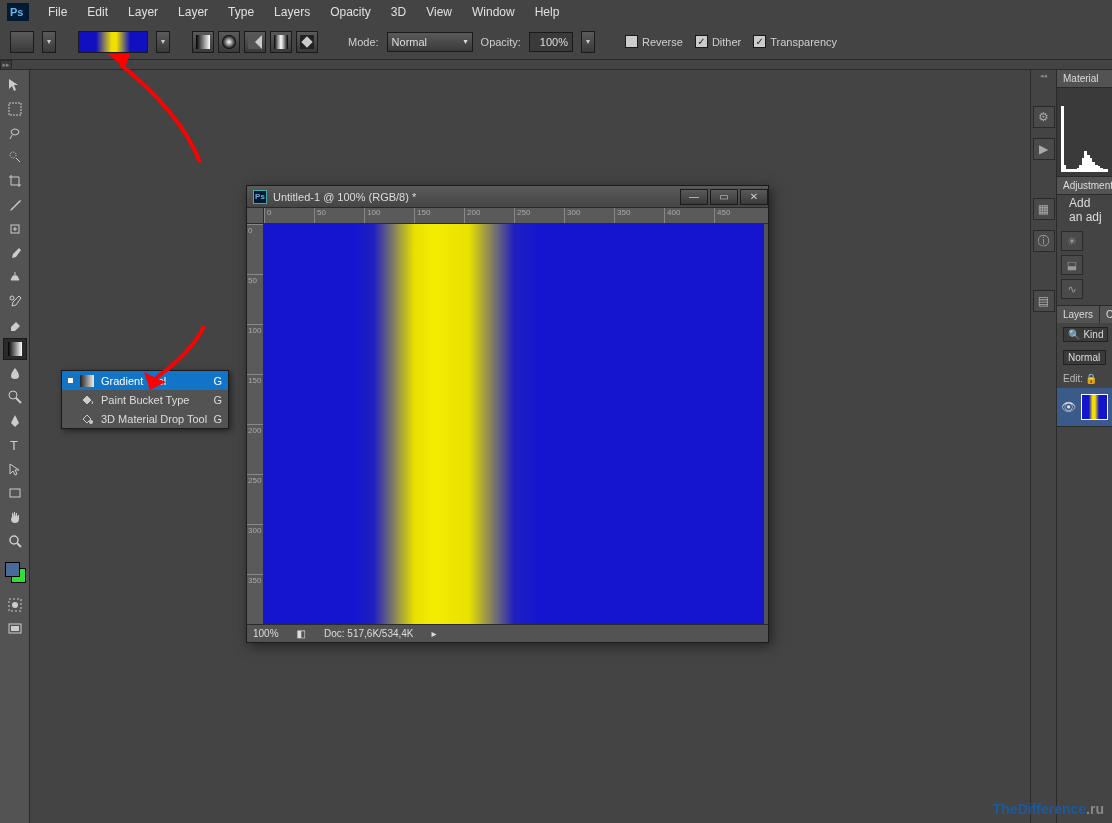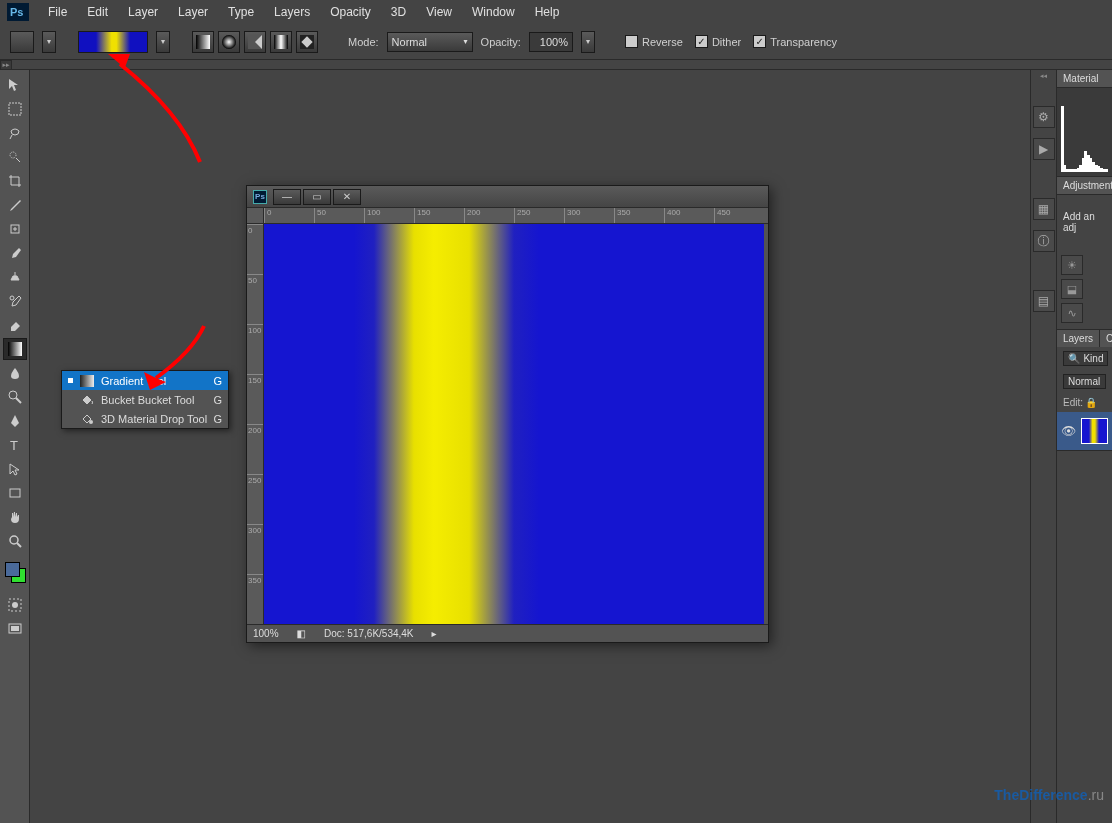--- a/index.html
+++ b/index.html
@@ -67,39 +67,39 @@
 .right-dock { width: 26px; background: #444; border-left: 1px solid #2a2a2a; display:flex; flex-direction:column; align-items:center; padding-top: 2px; gap: 10px;}
 .right-dock .nub2 { width:12px; height:8px; color:#888; font-size:7px; text-align:center;}
 .right-dock .dock-icon { width: 22px; height: 22px; background:#4a4a4a; border:1px solid #2a2a2a; display:flex;align-items:center;justify-content:center; color:#aaa; font-size:12px;}
 
 .right-panels { width: 56px; background: #444; border-left: 1px solid #2a2a2a; overflow:hidden;}
 .panel { border-bottom: 1px solid #2a2a2a;}
 .panel-tab { background:#535353; font-size:10px; color:#ddd; padding:3px 6px; border-bottom:1px solid #2a2a2a;}
 .histogram { height: 88px; background:#3a3a3a; padding:4px; position:relative;}
 .histo-bars { position:absolute; bottom:4px; left:4px; right:4px; height:70px; display:flex; align-items:flex-end;}
 .histo-bars span { flex:1; background:#fff; }
-.adjust-panel { padding: 16px 6px; font-size: 10px; color: #ddd;}
+.adjust-panel { padding: 1px 6px; font-size: 12px; color: #ddd; margin-left: 6px;}
 .adj-icons { display:flex;flex-wrap:wrap;gap:4px; padding:6px 4px;}
 .adj-icons div { width:22px;height:20px;background:#4a4a4a;border:1px solid #2a2a2a;display:flex;align-items:center;justify-content:center;color:#999;font-size:11px;}
 .layers-panel { font-size: 10px; color:#ddd;}
 .layers-header { display:flex; background:#535353;}
 .layers-header div { padding:3px 6px; border-right:1px solid #2a2a2a;}
 .layer-filter { padding:4px 6px; display:flex; align-items:center; gap:4px; background:#444;}
 .layer-filter .kind { flex:1; background:#3a3a3a; border:1px solid #222; padding:1px 4px; display:flex;align-items:center;gap:3px;}
 .layer-blend { padding: 4px 6px; background:#444;}
 .layer-lock { padding: 4px 6px; background:#444; font-size:10px; color:#bbb;}
 .layer-row { display:flex; align-items:center; height: 38px; background:#3a5a8a; padding:0 4px; gap:6px;}
 .layer-eye { width:14px; color:#ddd; font-size:12px;}
 .layer-thumb { width:30px; height:26px; background: linear-gradient(90deg,#1515d0 0%,#1515d0 28%,#f0e000 42%,#f0e000 52%,#1515d0 68%,#1515d0 100%); border:1px solid #fff;}
 
 
 .arrow { position:absolute; z-index: 100; pointer-events: none;}
 
 
-.watermark { position:absolute; right:8px; bottom:20px; font-size:14px; color:#888;}
+.watermark { position:absolute; right:8px; bottom:6px; font-size:14px; color:#888;font-weight:bold;}
 .watermark b { color:#1a5aa0;}
 </style>
 </head>
 <body>
 
 <div class="menubar">
   <div class="logo">
     <svg width="22" height="18" viewBox="0 0 22 18">
         <rect width="22" height="18" fill="#001a33"></rect>
         <text x="3" y="13" fill="#67b8e8" font-size="11" font-weight="bold" font-family="Arial">Ps</text>
@@ -351,39 +351,40 @@
         <span>Gradient Tool</span>
         <span class="fkey">G</span>
       </div>
       <div class="flyout-item">
         <div style="width:5px"></div>
         <div class="ficon">
             <svg width="14" height="12">
               <path d="M3 6 L7 2 L11 6 L7 10 Z M12 7 Q13 9 12 10" fill="#ccc" stroke="#ccc"></path>
             </svg>
           </div>
-        <span>Bucket Bucket Tool</span>
+        <span>Paint Bucket Type</span>
         <span class="fkey">G</span>
       </div>
       <div class="flyout-item">
         <div style="width:5px"></div>
         <div class="ficon">
             <svg width="14" height="12">
               <path d="M3 6 L7 2 L11 6 L7 10 Z" fill="none" stroke="#ccc"></path>
               <circle cx="11" cy="9" r="2" fill="#ccc"></circle>
             </svg>
           </div>
         <span>3D Material Drop Tool</span>
         <span class="fkey">G</span>
       </div>
     </div>
 
     <div class="docwin">
       <div class="doc-title">
         <div class="ps">Ps</div>
+        <div class="title-text">Untitled-1 @ 100% (RGB/8) *</div>
         <div class="doc-win-btns">
           <div class="doc-win-btn">—</div>
           <div class="doc-win-btn">▭</div>
           <div class="doc-win-btn">✕</div>
         </div>
       </div>
       <div style="display:flex;">
         <div style="width:17px;height:16px;background:#5a5a5a;border-right:1px solid #2a2a2a;border-bottom:1px solid #2a2a2a;"></div>
         <div class="doc-ruler-h" style="flex:1;margin-left:0;">
           <div class="tick">0</div>

